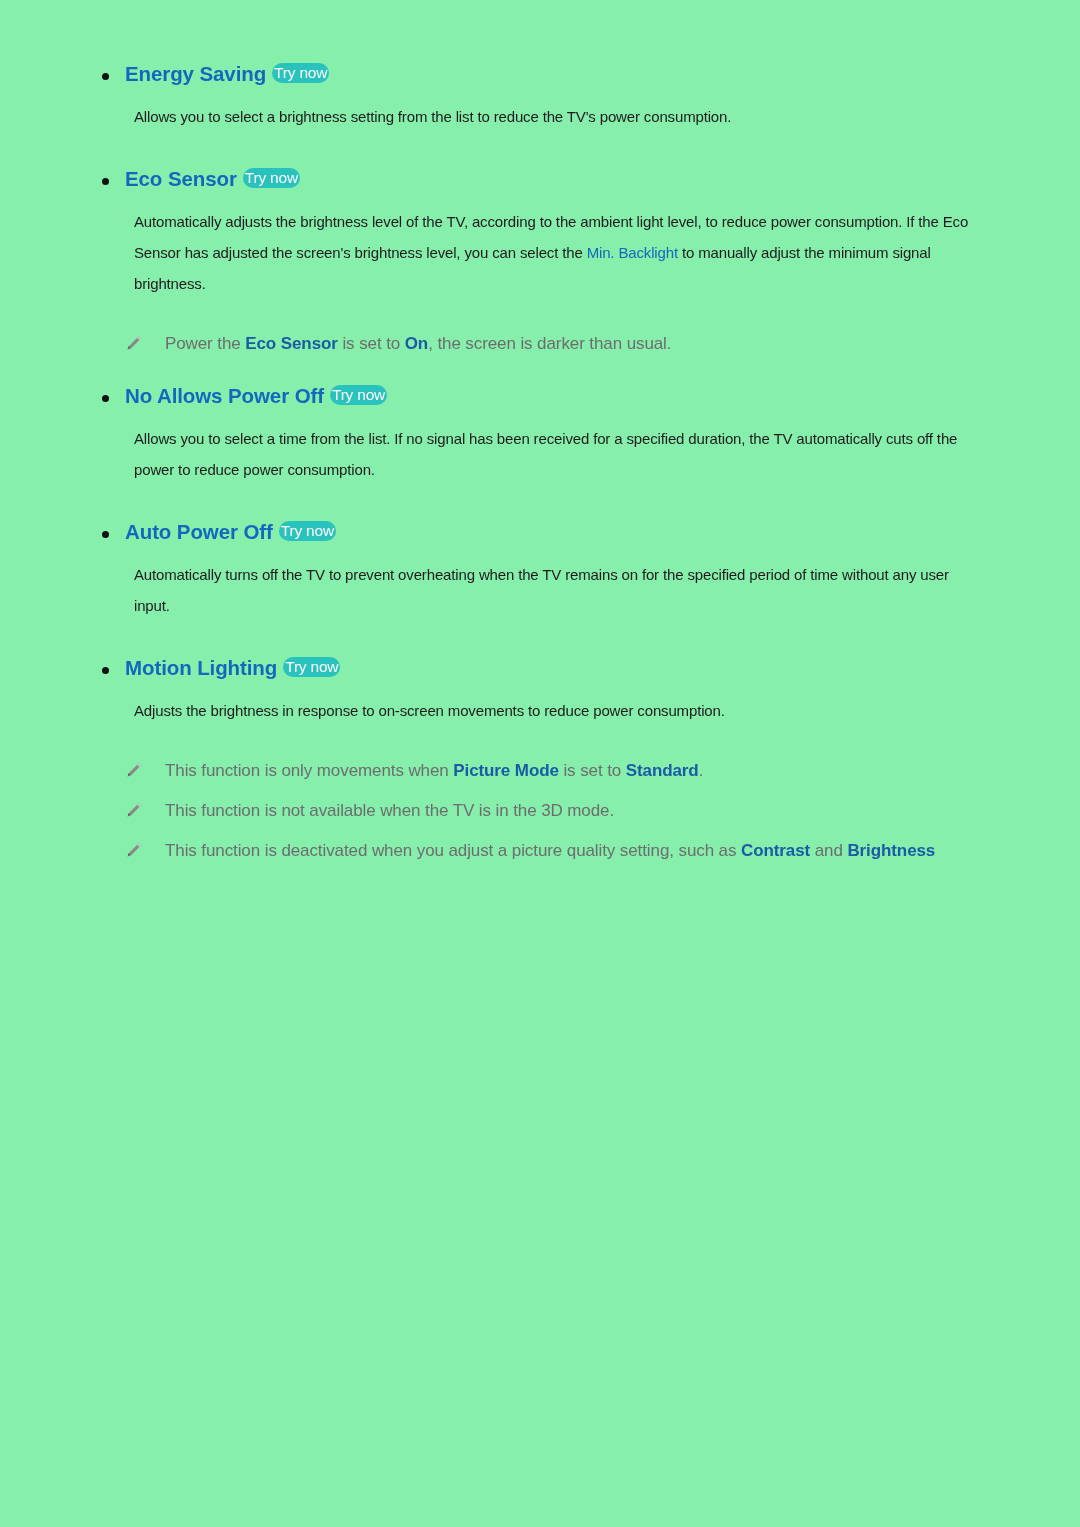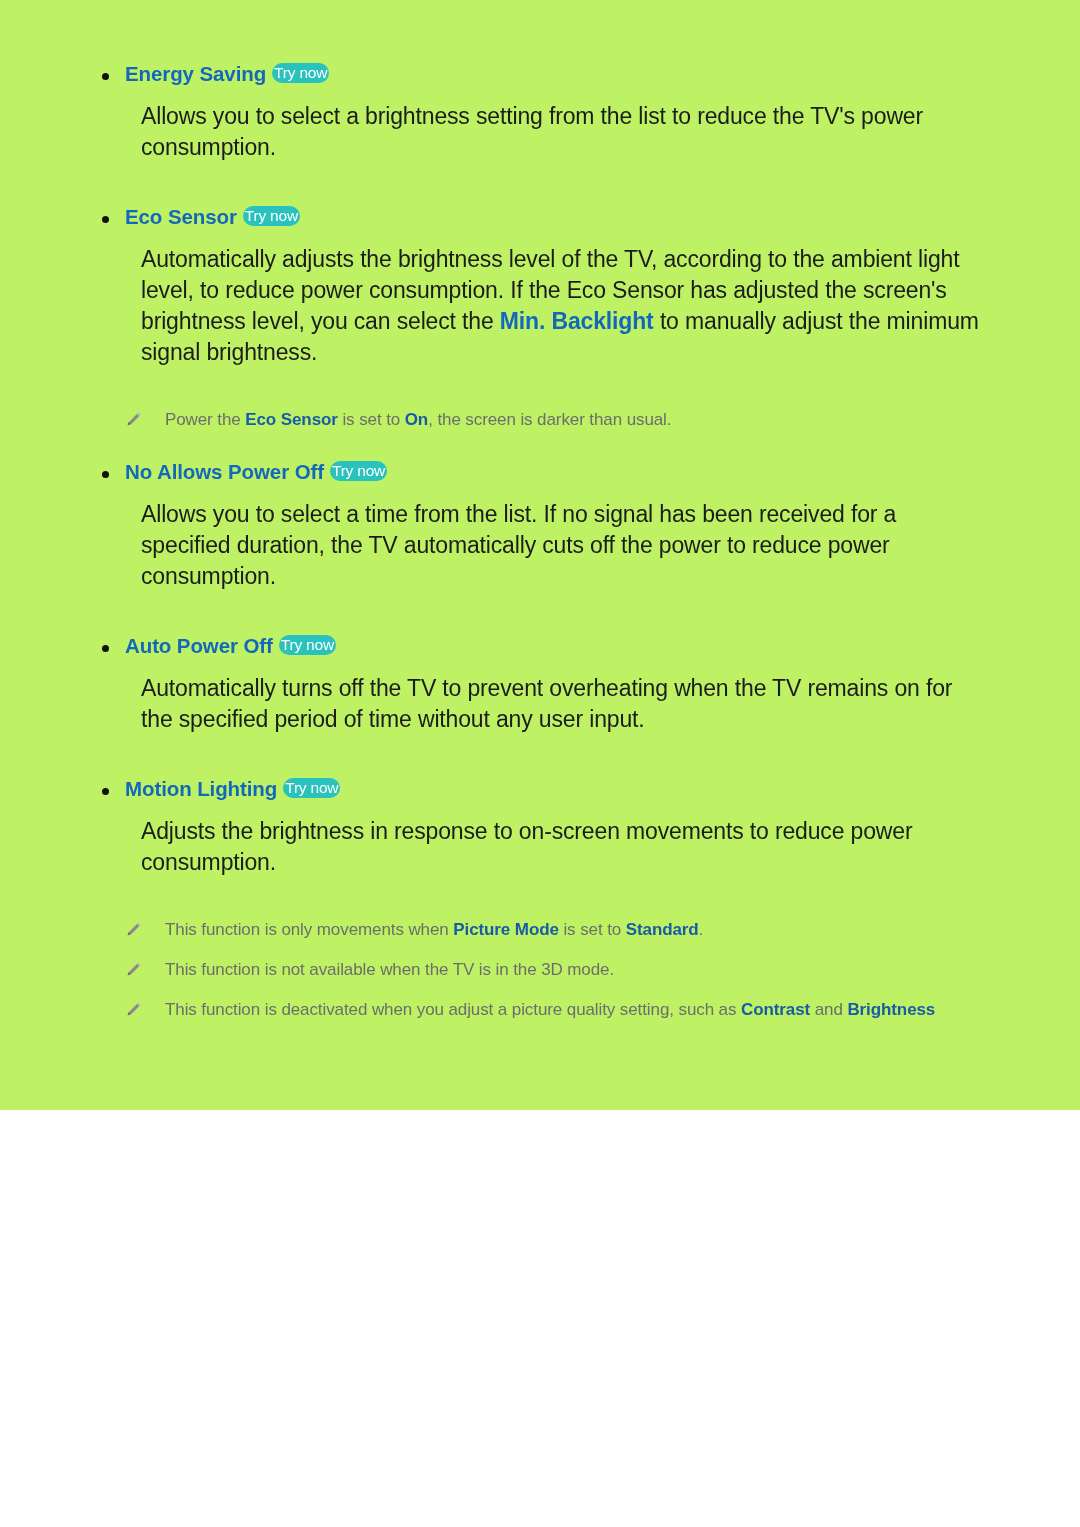--- a/index.html
+++ b/index.html
@@ -10,22 +10,22 @@
   body {
     width: 1080px;
     height: 1527px;
     font-family: "Liberation Sans", sans-serif;
     -webkit-font-smoothing: antialiased;
   }
 
   .page {
     position: relative;
     width: 1080px;
-    height: 1110px;
-    background: #bef264;
+    height: 1527px;
+    background: #86efac;
     box-sizing: border-box;
     padding: 62px 85px 0 95px;
   }
 
   
   .feature {
     position: relative;
     margin: 0 0 0 0;
     padding-left: 30px;
   }
@@ -65,31 +65,31 @@
     height: 20px;
     padding: 0 2px;
     border-radius: 11px;
     letter-spacing: -0.2px;
     white-space: nowrap;
     vertical-align: 2px;
   }
 
   
   .body-text {
-    margin: 16px;
+    margin: 9px;
     padding-left: 30px;
-    font-size: 23px;
+    font-size: 15px;
     line-height: 31px;
     color: #1c1c1c;
     letter-spacing: -0.15px;
     max-width: 900px;
   }
   .body-text .lnk {
     color: #1368be;
-    font-weight: bold;
+    font-weight: normal;
     text-align: right;
   }
 
   
   .gap-after-para { height: 26px; }
   .gap-after-note { height: 12px; }
   .gap-before-notes { height: 22px; }
 
   
   .note {

